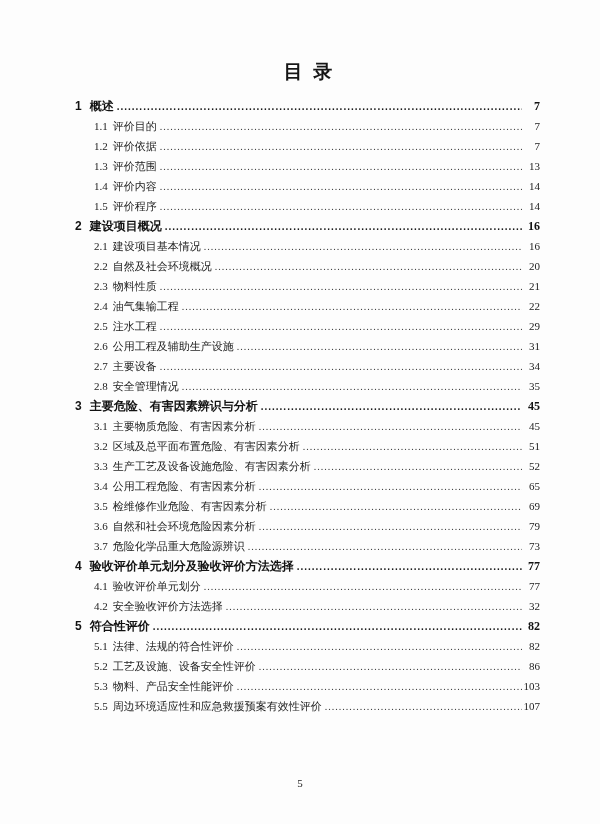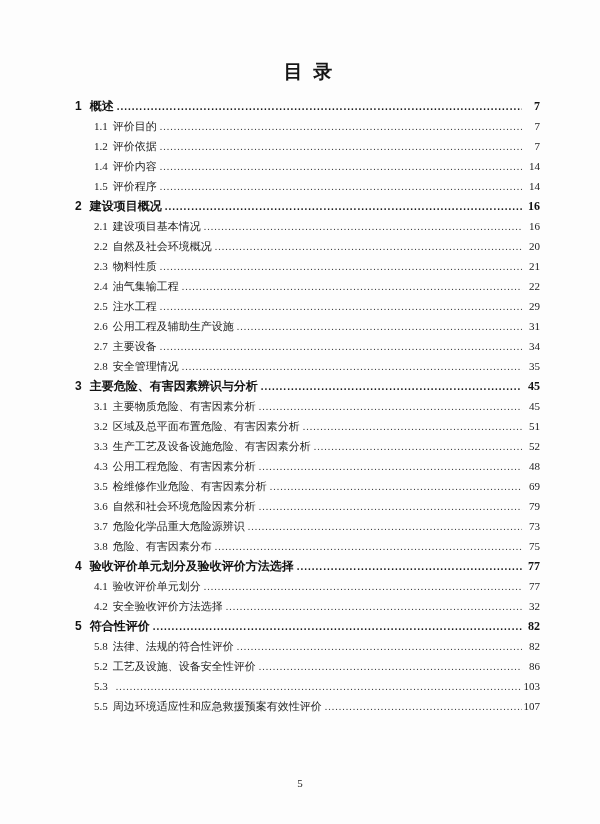--- a/index.html
+++ b/index.html
@@ -104,20 +104,26 @@
     <span class="toc-dots"></span>
     <span class="toc-page-num">7</span>
   </div>
       <div class="toc-row level2">
     <span class="toc-num">1.2</span>
     <span class="toc-title">评价依据</span>
     <span class="toc-dots"></span>
     <span class="toc-page-num">7</span>
   </div>
       <div class="toc-row level2">
+    <span class="toc-num">1.3</span>
+    <span class="toc-title">评价范围</span>
+    <span class="toc-dots"></span>
+    <span class="toc-page-num">13</span>
+  </div>
+      <div class="toc-row level2">
     <span class="toc-num">1.4</span>
     <span class="toc-title">评价内容</span>
     <span class="toc-dots"></span>
     <span class="toc-page-num">14</span>
   </div>
       <div class="toc-row level2">
     <span class="toc-num">1.5</span>
     <span class="toc-title">评价程序</span>
     <span class="toc-dots"></span>
     <span class="toc-page-num">14</span>
@@ -194,49 +200,43 @@
     <span class="toc-dots"></span>
     <span class="toc-page-num">51</span>
   </div>
       <div class="toc-row level2">
     <span class="toc-num">3.3</span>
     <span class="toc-title">生产工艺及设备设施危险、有害因素分析</span>
     <span class="toc-dots"></span>
     <span class="toc-page-num">52</span>
   </div>
       <div class="toc-row level2">
-    <span class="toc-num">4.3</span>
+    <span class="toc-num">3.4</span>
     <span class="toc-title">公用工程危险、有害因素分析</span>
     <span class="toc-dots"></span>
-    <span class="toc-page-num">48</span>
+    <span class="toc-page-num">65</span>
   </div>
       <div class="toc-row level2">
     <span class="toc-num">3.5</span>
     <span class="toc-title">检维修作业危险、有害因素分析</span>
     <span class="toc-dots"></span>
     <span class="toc-page-num">69</span>
   </div>
       <div class="toc-row level2">
     <span class="toc-num">3.6</span>
     <span class="toc-title">自然和社会环境危险因素分析</span>
     <span class="toc-dots"></span>
     <span class="toc-page-num">79</span>
   </div>
       <div class="toc-row level2">
     <span class="toc-num">3.7</span>
     <span class="toc-title">危险化学品重大危险源辨识</span>
     <span class="toc-dots"></span>
     <span class="toc-page-num">73</span>
   </div>
-      <div class="toc-row level2">
-    <span class="toc-num">3.8</span>
-    <span class="toc-title">危险、有害因素分布</span>
-    <span class="toc-dots"></span>
-    <span class="toc-page-num">75</span>
-  </div>
       <div class="toc-row level1">
     <span class="toc-num">4</span>
     <span class="toc-title">验收评价单元划分及验收评价方法选择</span>
     <span class="toc-dots"></span>
     <span class="toc-page-num">77</span>
   </div>
       <div class="toc-row level2">
     <span class="toc-num">4.1</span>
     <span class="toc-title">验收评价单元划分</span>
     <span class="toc-dots"></span>
@@ -248,33 +248,34 @@
     <span class="toc-dots"></span>
     <span class="toc-page-num">32</span>
   </div>
       <div class="toc-row level1">
     <span class="toc-num">5</span>
     <span class="toc-title">符合性评价</span>
     <span class="toc-dots"></span>
     <span class="toc-page-num">82</span>
   </div>
       <div class="toc-row level2">
-    <span class="toc-num">5.8</span>
+    <span class="toc-num">5.1</span>
     <span class="toc-title">法律、法规的符合性评价</span>
     <span class="toc-dots"></span>
     <span class="toc-page-num">82</span>
   </div>
       <div class="toc-row level2">
     <span class="toc-num">5.2</span>
     <span class="toc-title">工艺及设施、设备安全性评价</span>
     <span class="toc-dots"></span>
     <span class="toc-page-num">86</span>
   </div>
       <div class="toc-row level2">
     <span class="toc-num">5.3</span>
+    <span class="toc-title">物料、产品安全性能评价</span>
     <span class="toc-dots"></span>
     <span class="toc-page-num">103</span>
   </div>
       <div class="toc-row level2">
     <span class="toc-num">5.5</span>
     <span class="toc-title">周边环境适应性和应急救援预案有效性评价</span>
     <span class="toc-dots"></span>
     <span class="toc-page-num">107</span>
   </div>
     </div>

